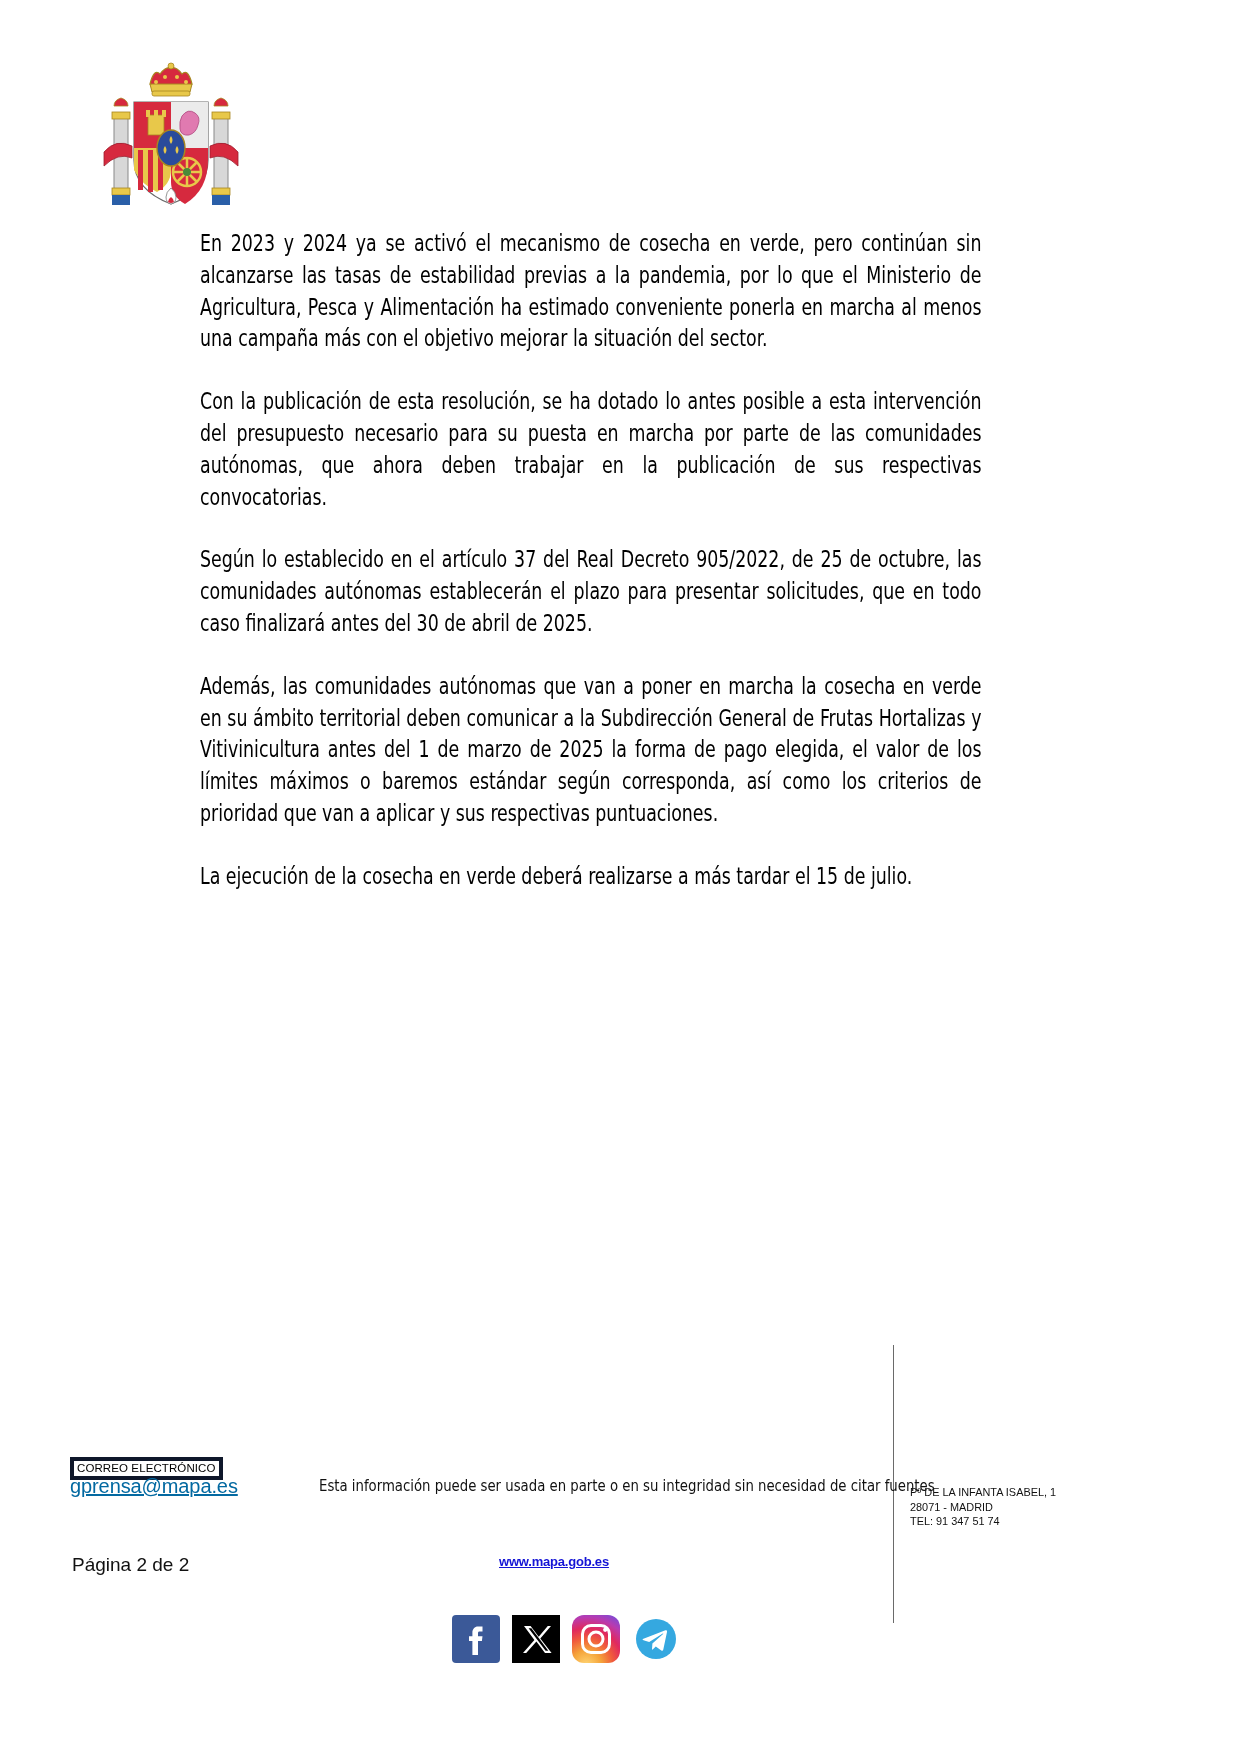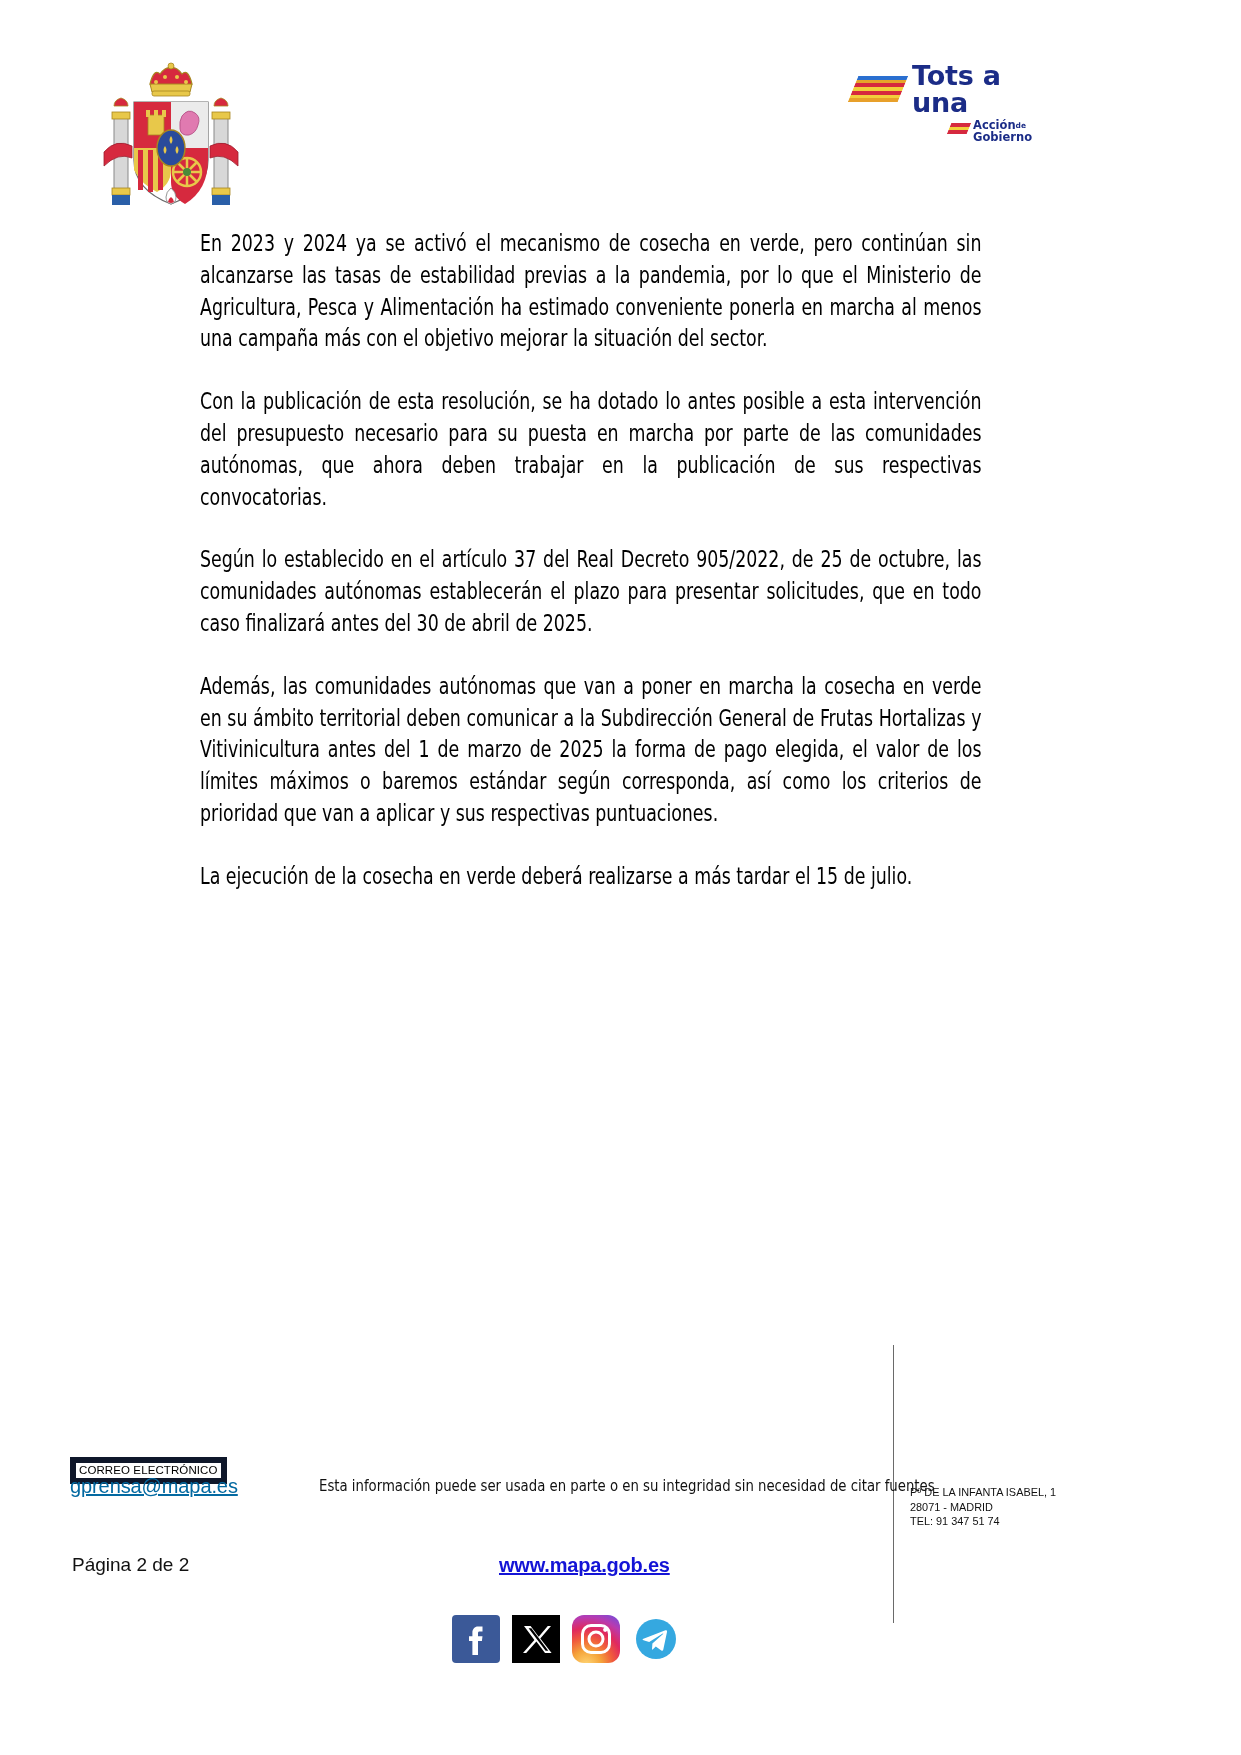--- a/index.html
+++ b/index.html
@@ -133,21 +133,21 @@
     position: absolute;
     left: 0;
     top: 1455px;
     width: 1241px;
     height: 300px;
   }
   .email-label {
     position: absolute;
     left: 70px;
     top: 1.5px;
-    border: 6px solid #0f172a;
+    border: 4px solid #0f172a;
     padding: 1px 3px 2px 3px;
     font-family: "Liberation Sans", sans-serif;
     font-size: 11.5px;
     letter-spacing: 0.1px;
     color: #000;
     line-height: 12px;
   }
   .email-link {
     position: absolute;
     left: 70px;
@@ -176,21 +176,21 @@
     color: #111;
     white-space: nowrap;
     transform: scaleX(0.9);
     transform-origin: left top;
   }
   .site-link {
     position: absolute;
     left: 499px;
     top: 99px;
     font-family: "Liberation Sans", sans-serif;
-    font-size: 20px;
+    font-size: 13px;
     font-weight: 700;
     color: #1414d6;
     text-decoration: underline;
     letter-spacing: -0.2px;
   }
   .divider {
     position: absolute;
     left: 893px;
     top: -110px;
     width: 1px;
@@ -290,45 +290,20 @@
       <path d="M75 76 q-3 4 0 8 q3 -4 0 -8z"></path>
       <path d="M69 86 q-3 4 0 8 q3 -4 0 -8z"></path>
       <path d="M81 86 q-3 4 0 8 q3 -4 0 -8z"></path>
     </g>
 
     <path d="M75 128 q-5 4 -5 9 q0 6 5 7 q5 -1 5 -7 q0 -5 -5 -9z" fill="#ffffff" stroke="#7a7a7a" stroke-width="0.8"></path>
     <path d="M75 137 q-3 2 -3 5 q3 2 6 0 q0 -3 -3 -5z" fill="#d6293e"></path>
   </svg>
 
 
-  <div class="gov-logo">
-    <div class="gov-logo-top">
-      <span class="flag-slant">
-        <i style="top:0;height:14.3%;background:#2a6fd0;"></i>
-        <i style="top:14.3%;height:14.3%;background:#e6a52a;"></i>
-        <i style="top:28.6%;height:14.3%;background:#d6293e;"></i>
-        <i style="top:42.9%;height:14.3%;background:#f2cf3a;"></i>
-        <i style="top:57.2%;height:14.3%;background:#d6293e;"></i>
-        <i style="top:71.5%;height:14.3%;background:#f2cf3a;"></i>
-        <i style="top:85.8%;height:14.2%;background:#e8a02a;"></i>
-      </span>
-      <span class="gov-logo-text">Tots a una</span>
-    </div>
-    <div class="gov-logo-sub">
-      <span class="mini-flag">
-        <i style="top:0;height:33%;background:#d6293e;"></i>
-        <i style="top:33%;height:34%;background:#f2cf3a;"></i>
-        <i style="top:67%;height:33%;background:#d6293e;"></i>
-      </span>
-      <span class="gov-logo-sub-text">
-        <span>Acción</span><small>de</small><br>
-        <span>Gobierno</span>
-      </span>
-    </div>
-  </div>
 </div>
 
 <div class="doc-body">
   <p class="para">En 2023 y 2024 ya se activó el mecanismo de cosecha en verde, pero continúan sin alcanzarse las tasas de estabilidad previas a la pandemia, por lo que el Ministerio de Agricultura, Pesca y Alimentación ha estimado conveniente ponerla en marcha al menos una campaña más con el objetivo mejorar la situación del sector.</p>
   <p class="para">Con la publicación de esta resolución, se ha dotado lo antes posible a esta intervención del presupuesto necesario para su puesta en marcha por parte de las comunidades autónomas, que ahora deben trabajar en la publicación de sus respectivas convocatorias.</p>
   <p class="para">Según lo establecido en el artículo 37 del Real Decreto 905/2022, de 25 de octubre, las comunidades autónomas establecerán el plazo para presentar solicitudes, que en todo caso finalizará antes del 30 de abril de 2025.</p>
   <p class="para">Además, las comunidades autónomas que van a poner en marcha la cosecha en verde en su ámbito territorial deben comunicar a la Subdirección General de Frutas Hortalizas y Vitivinicultura antes del 1 de marzo de 2025 la forma de pago elegida, el valor de los límites máximos o baremos estándar según corresponda, así como los criterios de prioridad que van a aplicar y sus respectivas puntuaciones.</p>
   <p class="para">La ejecución de la cosecha en verde deberá realizarse a más tardar el 15 de julio.</p>
 </div>
 

